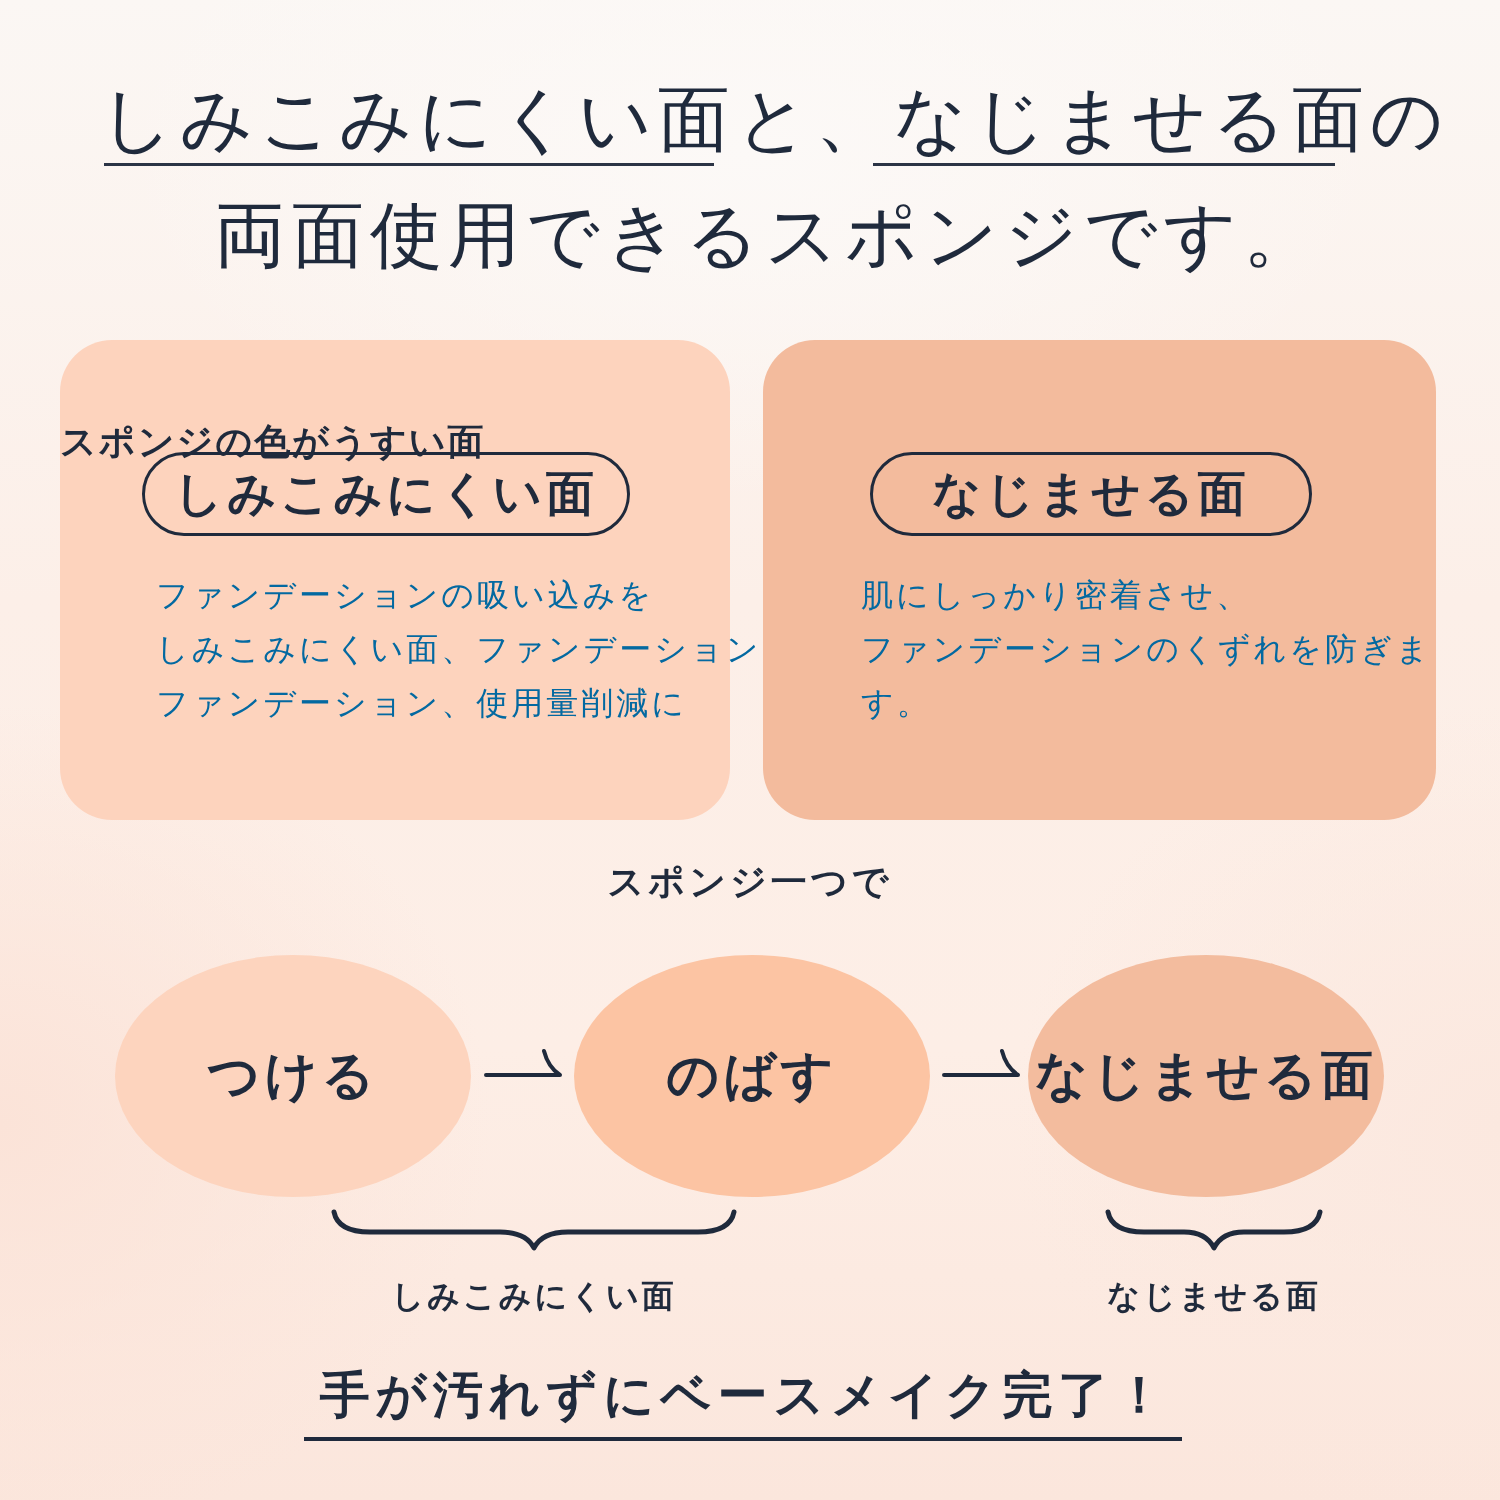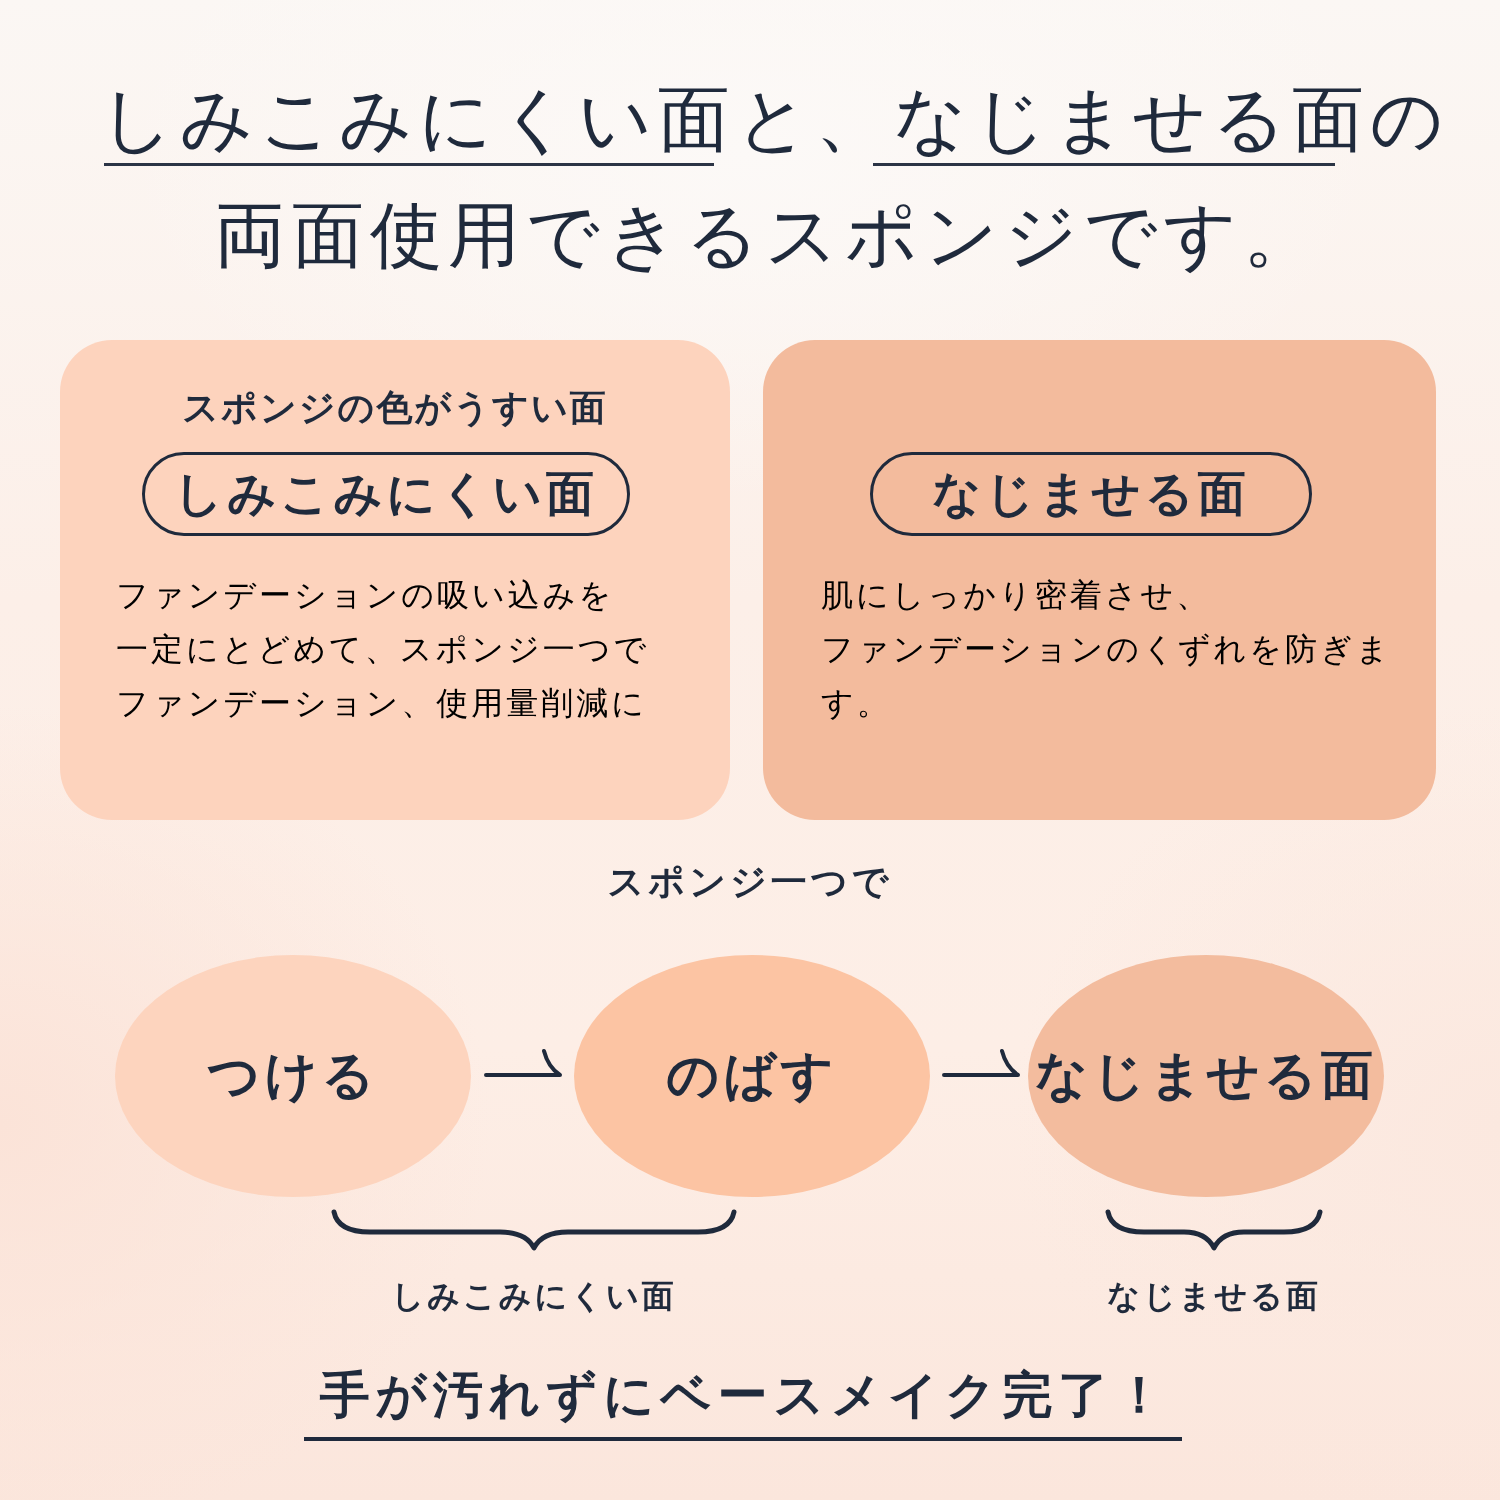--- a/index.html
+++ b/index.html
@@ -15,24 +15,24 @@
       linear-gradient(180deg, #fbf7f4 0%, #fcefe8 40%, #fdeee6 70%, #fbe6dc 100%);
   }
   .abs { position: absolute; }
 
   
   .headline { font-family: "DejaVu Serif", serif; font-size: 72px; letter-spacing: 6px; color: #1f2a3c; white-space: nowrap; }
   .hl-underline { height: 3px; background: #2b3445; }
 
   
   .card { border-radius: 52px; }
-  .card-title { font-weight: bold; font-size: 36px; letter-spacing: 2px; text-align: center; white-space: nowrap; }
+  .card-title { font-weight: bold; font-size: 36px; letter-spacing: 2px; white-space: nowrap; margin-top: 34px; }
   .pill { border: 3px solid #1f2a3c; border-radius: 45px; display: flex; align-items: center; justify-content: center; }
   .pill-text { font-weight: bold; font-size: 48px; letter-spacing: 4px; white-space: nowrap; }
-  .card-body { font-size: 32px; line-height: 54px; letter-spacing: 3px; color: #000000; }
+  .card-body { font-size: 32px; line-height: 54px; letter-spacing: 3px; color: #0369a1; margin-left: 40px; }
   .card-body div { white-space: nowrap; }
 
   .subhead { font-weight: bold; font-size: 36px; letter-spacing: 4px; white-space: nowrap; }
 
   .ellipse { border-radius: 50%; display: flex; align-items: center; justify-content: center; }
   .ellipse-label { font-weight: bold; font-size: 52px; letter-spacing: 4px; white-space: nowrap; }
 
   .brace-label { font-weight: bold; font-size: 32px; letter-spacing: 3px; white-space: nowrap; }
 
   .footer { font-weight: bold; font-size: 50px; letter-spacing: 6px; white-space: nowrap; }
@@ -49,21 +49,21 @@
 
 <div class="abs headline" style="left:214px; top:188px;">両面使用できるスポンジです。</div>
 
 <div class="abs card" style="left:60px; top:340px; width:670px; height:480px; background:#fdd3bd;">
   <div class="abs card-title" style="left:0; right:0; top:44px;">スポンジの色がうすい面</div>
   <div class="abs pill" style="left:82px; top:112px; width:488px; height:84px;">
     <span class="pill-text">しみこみにくい面</span>
   </div>
   <div class="abs card-body" style="left:56px; top:228px;">
     <div>ファンデーションの吸い込みを</div>
-    <div>一定にとどめて、スポンジ一つで</div>
+    <div>しみこみにくい面、ファンデーション</div>
     <div>ファンデーション、使用量削減に</div>
   </div>
 </div>
 
 <div class="abs card" style="left:763px; top:340px; width:673px; height:480px; background:#f3bb9d;">
   <div class="abs pill" style="left:107px; top:112px; width:442px; height:84px;">
     <span class="pill-text">なじませる面</span>
   </div>
   <div class="abs card-body" style="left:58px; top:228px;">
     <div>肌にしっかり密着させ、</div>

